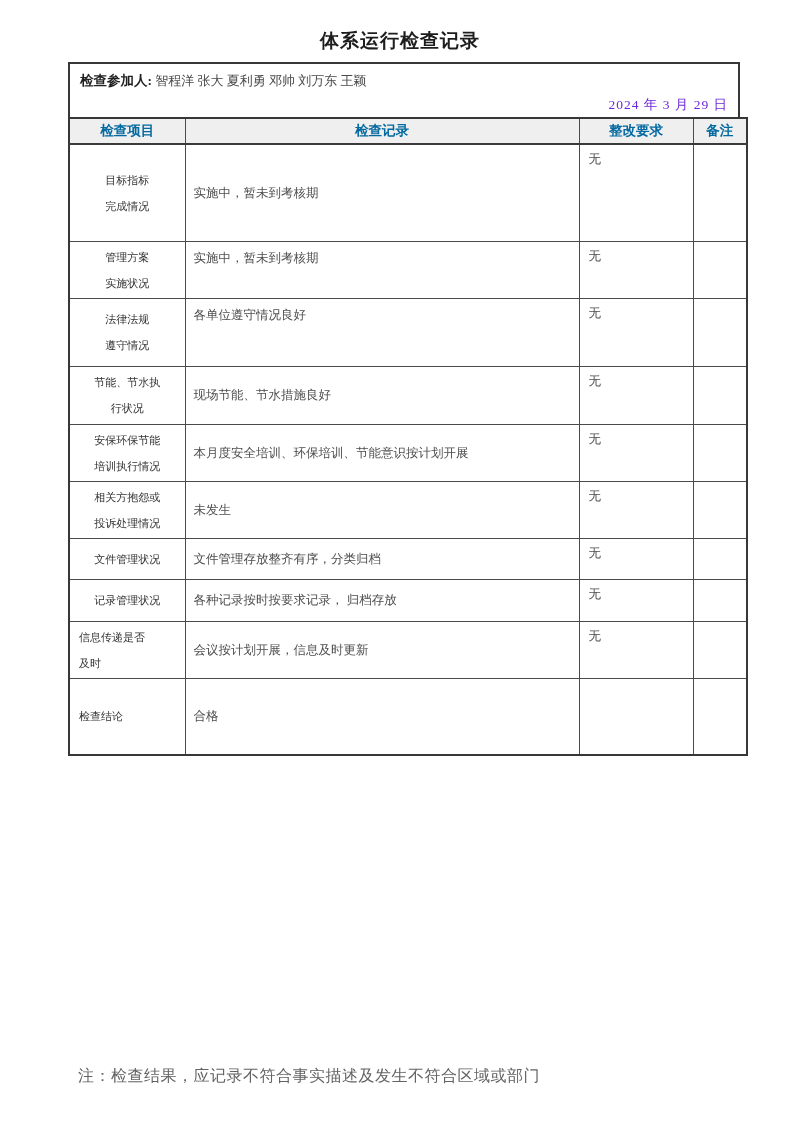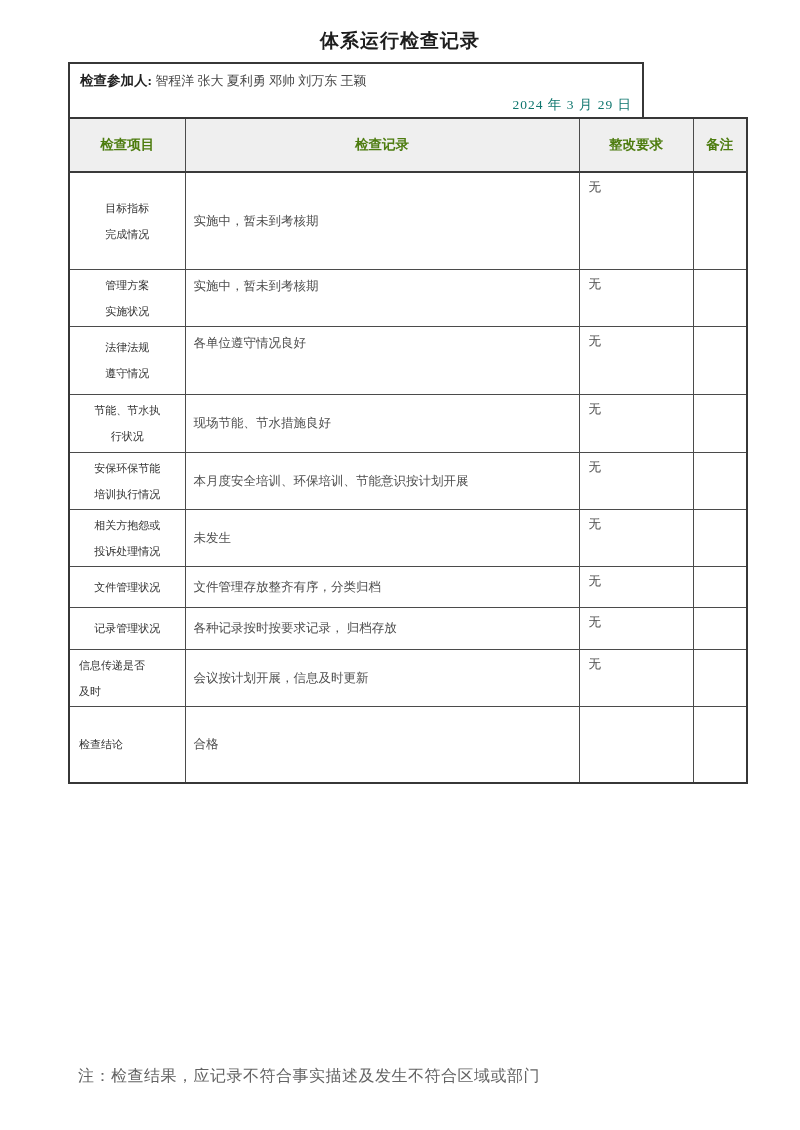--- a/index.html
+++ b/index.html
@@ -19,62 +19,62 @@
     font-family: "Liberation Sans", sans-serif;
     font-size: 19px;
     font-weight: bold;
     letter-spacing: 1px;
     color: #1d1d1d;
     line-height: 26px;
   }
 
   .info-box {
     margin: 8px 0 0 68px;
-    width: 576px;
+    width: 672px;
     height: 57px;
     border: 2px solid #373737;
     position: relative;
     background: #fff;
   }
   .participants-line {
     padding: 8px 10px 0 10px;
     font-size: 13px;
     color: #4a4a4a;
   }
   .participants-line .label {
     font-weight: bold;
     font-size: 13.5px;
     color: #1f1f1f;
   }
   .date-line {
     position: absolute;
     right: 10px;
     bottom: 3px;
     font-size: 13.5px;
-    color: #0f766e;
+    color: #6d28d9;
     letter-spacing: 1px;
   }
 
   table.inspection {
     margin-left: 68px;
     margin-top: -2px;
     width: 678px;
     border-collapse: collapse;
     table-layout: fixed;
     border: 2px solid #373737;
   }
   table.inspection th, table.inspection td {
     border: 1px solid #4b4b4b;
   }
   thead th {
     background: #efefef;
     font-size: 13.5px;
     font-weight: bold;
-    color: #4d7c0f;
-    height: 54px;
+    color: #0369a1;
+    height: 26px;
     text-align: center;
     vertical-align: middle;
     border-bottom: 2px solid #3a3a3a !important;
   }
   td.item {
     text-align: center;
     vertical-align: middle;
     font-size: 11px;
     color: #333333;
     line-height: 26px;

